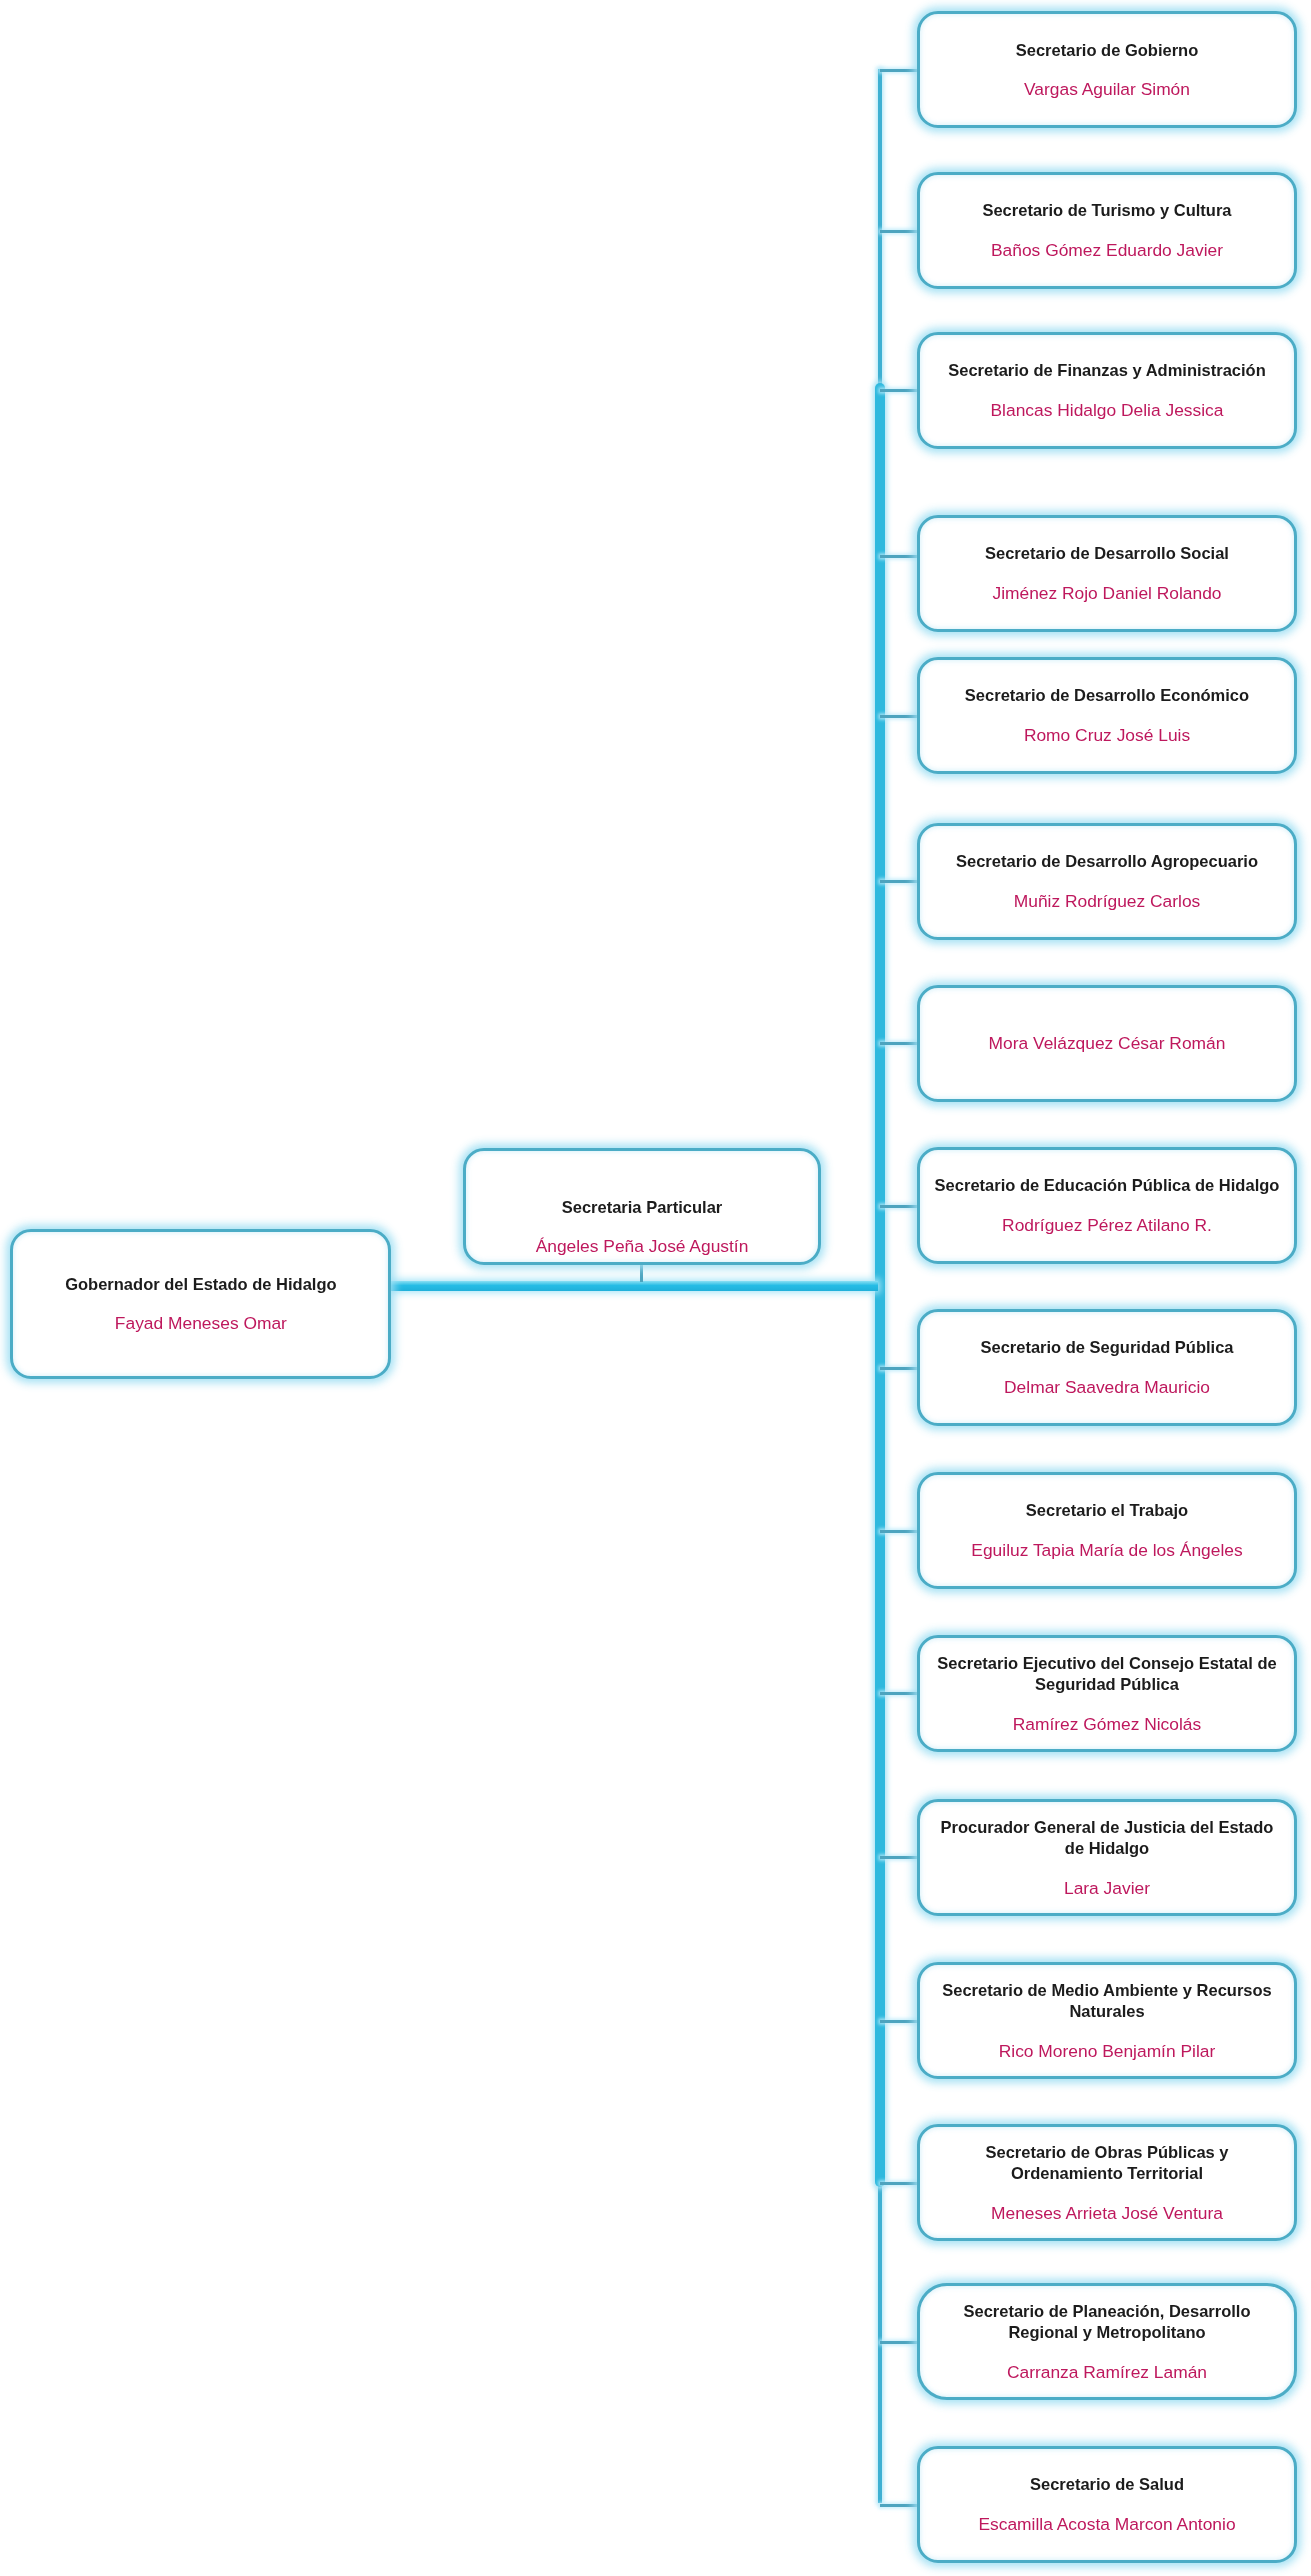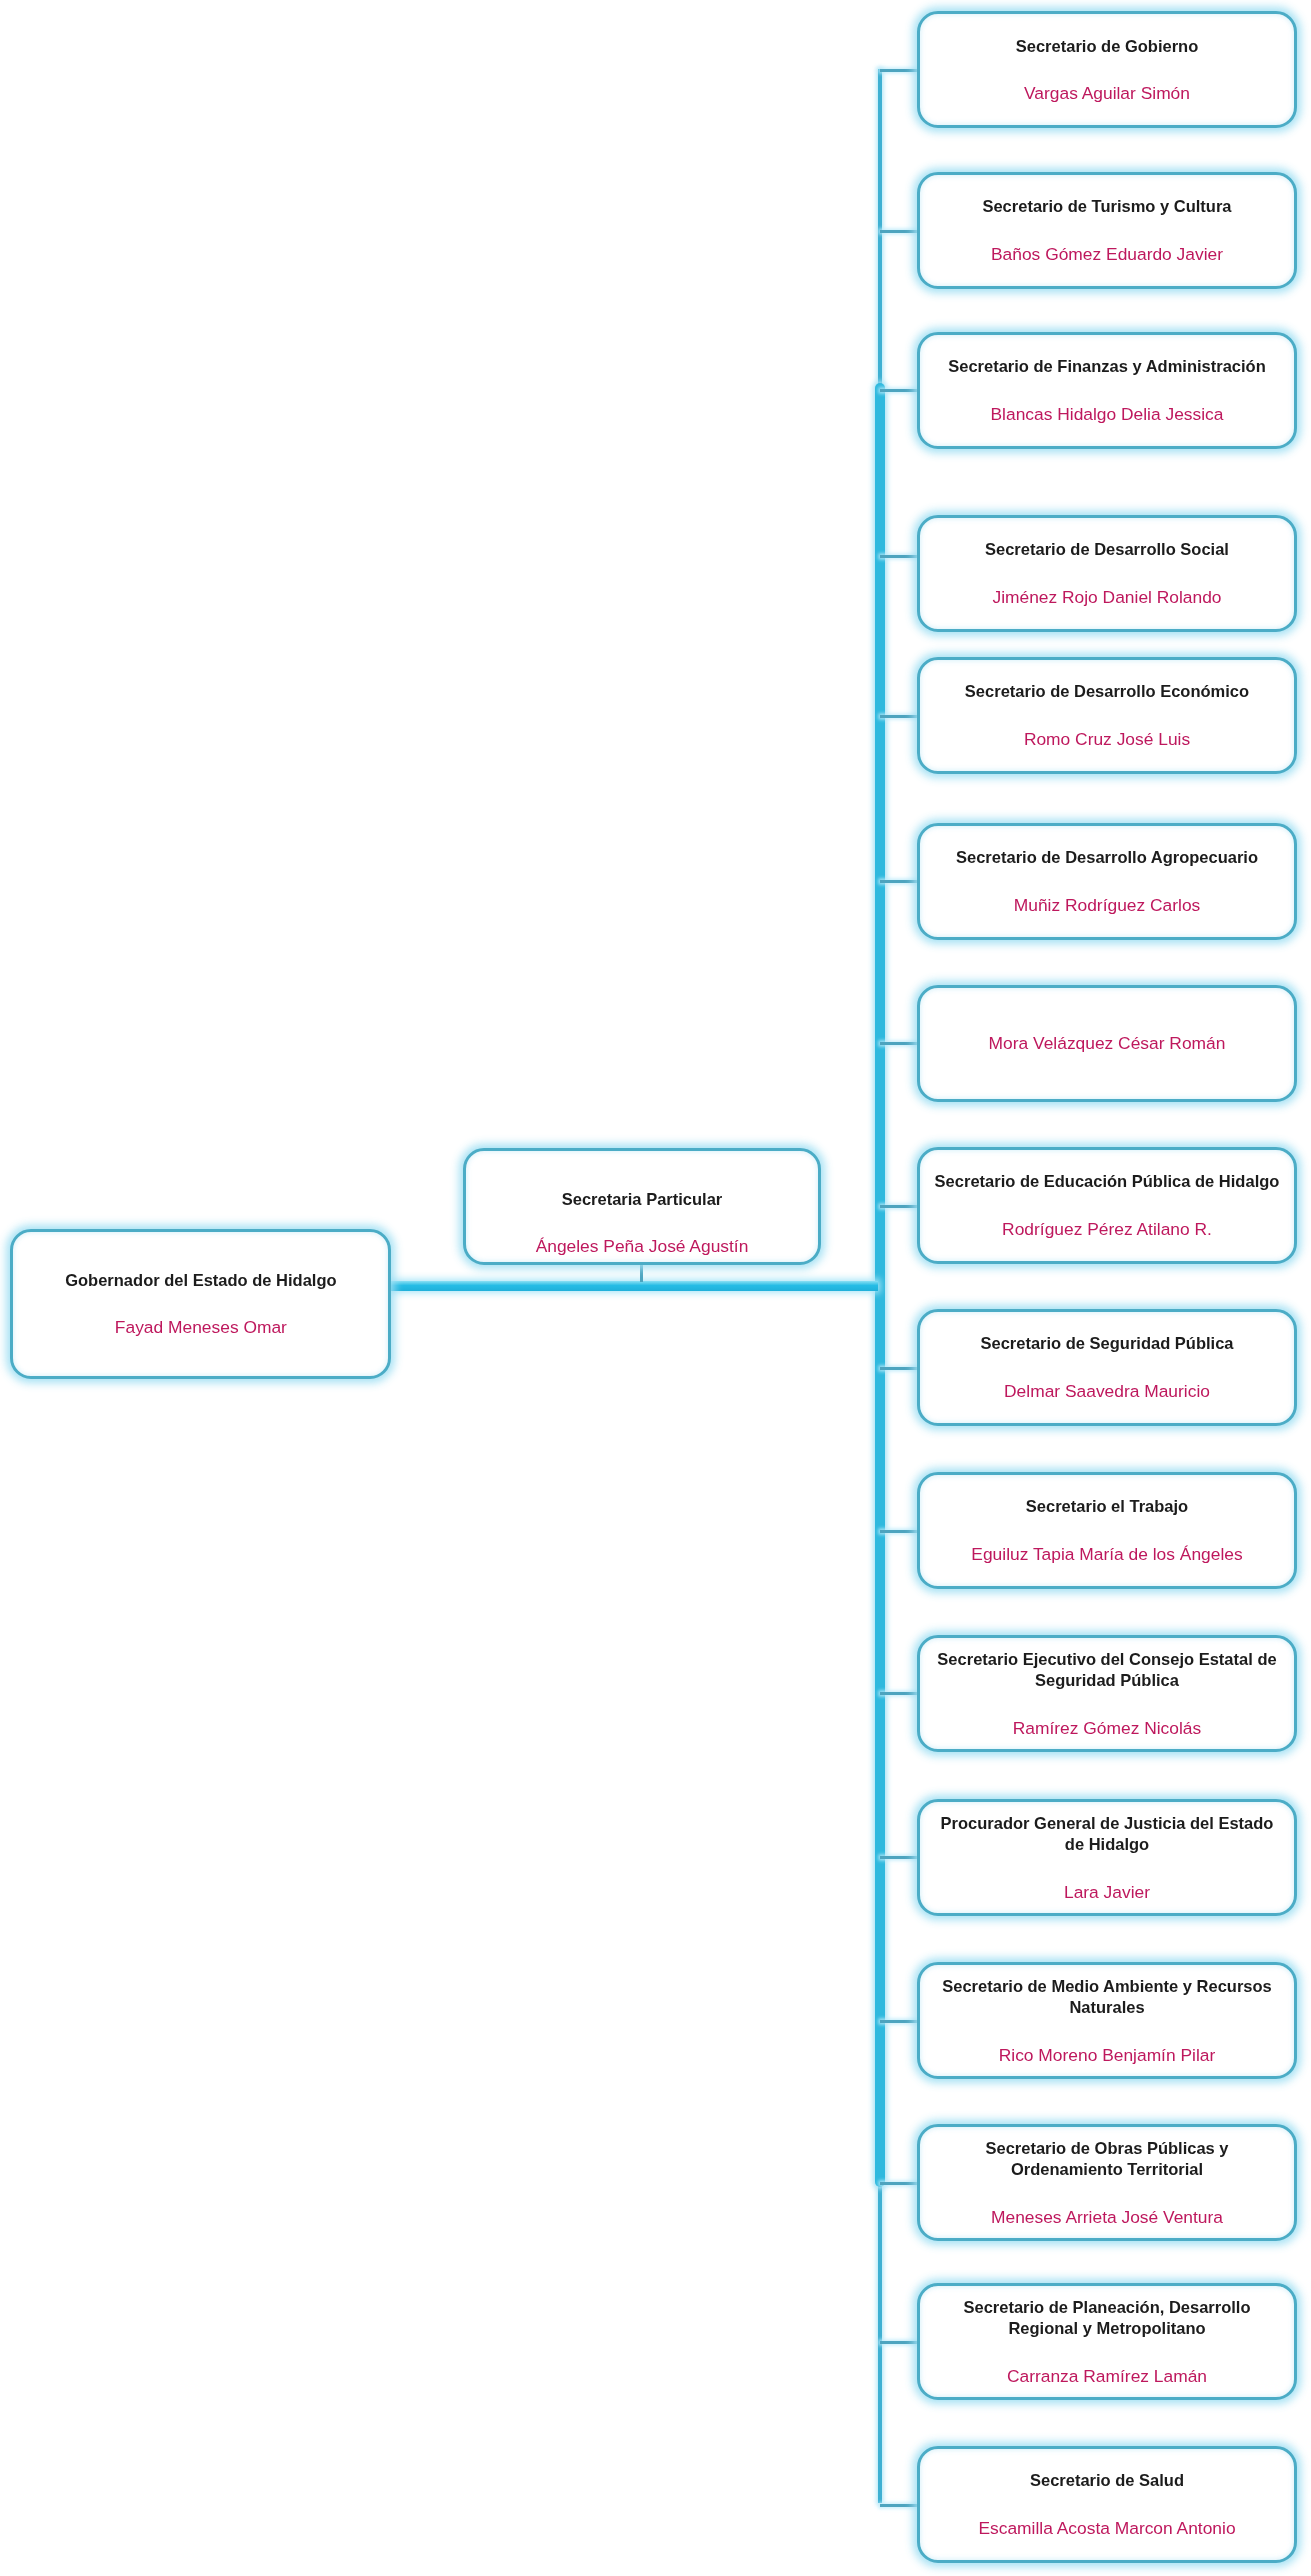--- a/index.html
+++ b/index.html
@@ -43,21 +43,21 @@
   .node {
     position: absolute; z-index: 2;
     box-sizing: border-box;
     background: #ffffff;
     border: 3.5px solid #4BACC6;
     border-radius: 21px;
     box-shadow: 0 0 8.7px 3.5px rgba(158,223,243,0.9),
                 inset 0 0 5.2px 0.9px rgba(170,225,243,0.45);
     display: flex; flex-direction: column;
     justify-content: center; align-items: center;
-    gap: 26px;
+    gap: 18px;
     padding: 5.2px 8.7px;
     text-align: center;
   }
   .node-title {
     font-weight: bold;
     font-size: 16.5px;
     line-height: 1.3;
     color: #1C1C1C;
   }
   .node-name {
@@ -153,21 +153,21 @@
       <div class="node child-node" style="top: 1962px;">
     <div class="node-title">Secretario de Medio Ambiente y Recursos Naturales</div>
     <div class="node-name">Rico Moreno Benjamín  Pilar</div>
   </div>
       <div class="connector branch-stub" style="top: 2182px;"></div>
       <div class="node child-node" style="top: 2124px;">
     <div class="node-title">Secretario de Obras Públicas y Ordenamiento Territorial</div>
     <div class="node-name">Meneses Arrieta José Ventura</div>
   </div>
       <div class="connector branch-stub" style="top: 2341px;"></div>
-      <div class="node child-node" style="top: 2283px;">
+      <div class="node child-node" style="top: 2283px; border-radius: 30px;">
     <div class="node-title">Secretario de Planeación, Desarrollo Regional y Metropolitano</div>
     <div class="node-name">Carranza Ramírez Lamán</div>
   </div>
       <div class="connector branch-stub" style="top: 2504px;"></div>
       <div class="node child-node" style="top: 2446px;">
     <div class="node-title">Secretario de Salud</div>
     <div class="node-name">Escamilla Acosta Marcon Antonio</div>
   </div>
     </div>
 </div>

